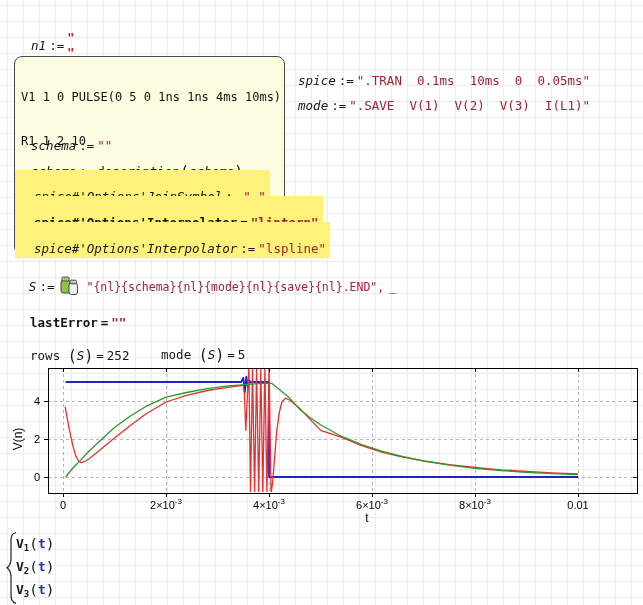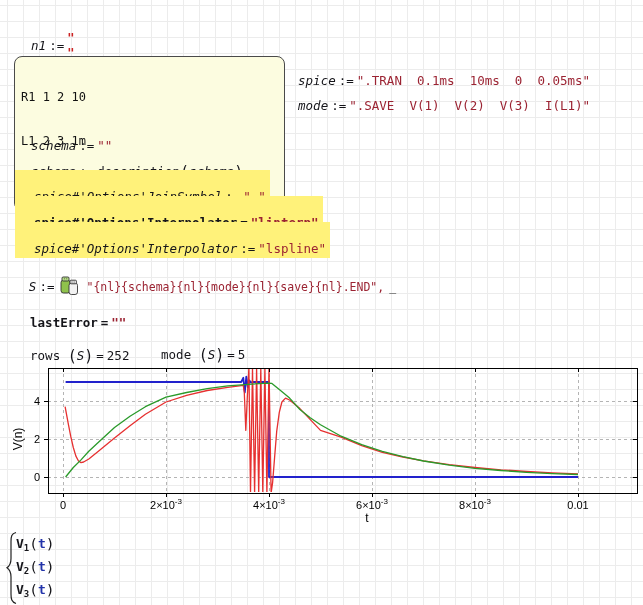--- a/index.html
+++ b/index.html
@@ -42,20 +42,21 @@
   .cont{color:#222;padding-left:5px;}
 </style>
 </head>
 <body>
 
 <div class="stmt" style="left:16px;top:14px;text-align:center;">
   <span class="var">n1</span><span class="op">:=</span><span class="qcol"><span>"</span><span>"</span></span>
 </div>
 
 <div class="netbox">
+  <div>V1 1 0 PULSE(0 5 0 1ns 1ns 4ms 10ms)</div>
   <div>R1 1 2 10</div>
   <div>L1 2 3 1m</div>
   <div>C1 3 0 100u</div>
 </div>
 
 <div class="stmt" style="left:283px;top:55px;">
   <span class="var">spice</span><span class="op">:=</span><span class="str">".TRAN  0.1ms  10ms  0  0.05ms"</span>
 </div>
 
 <div class="stmt" style="left:283px;top:80px;">

